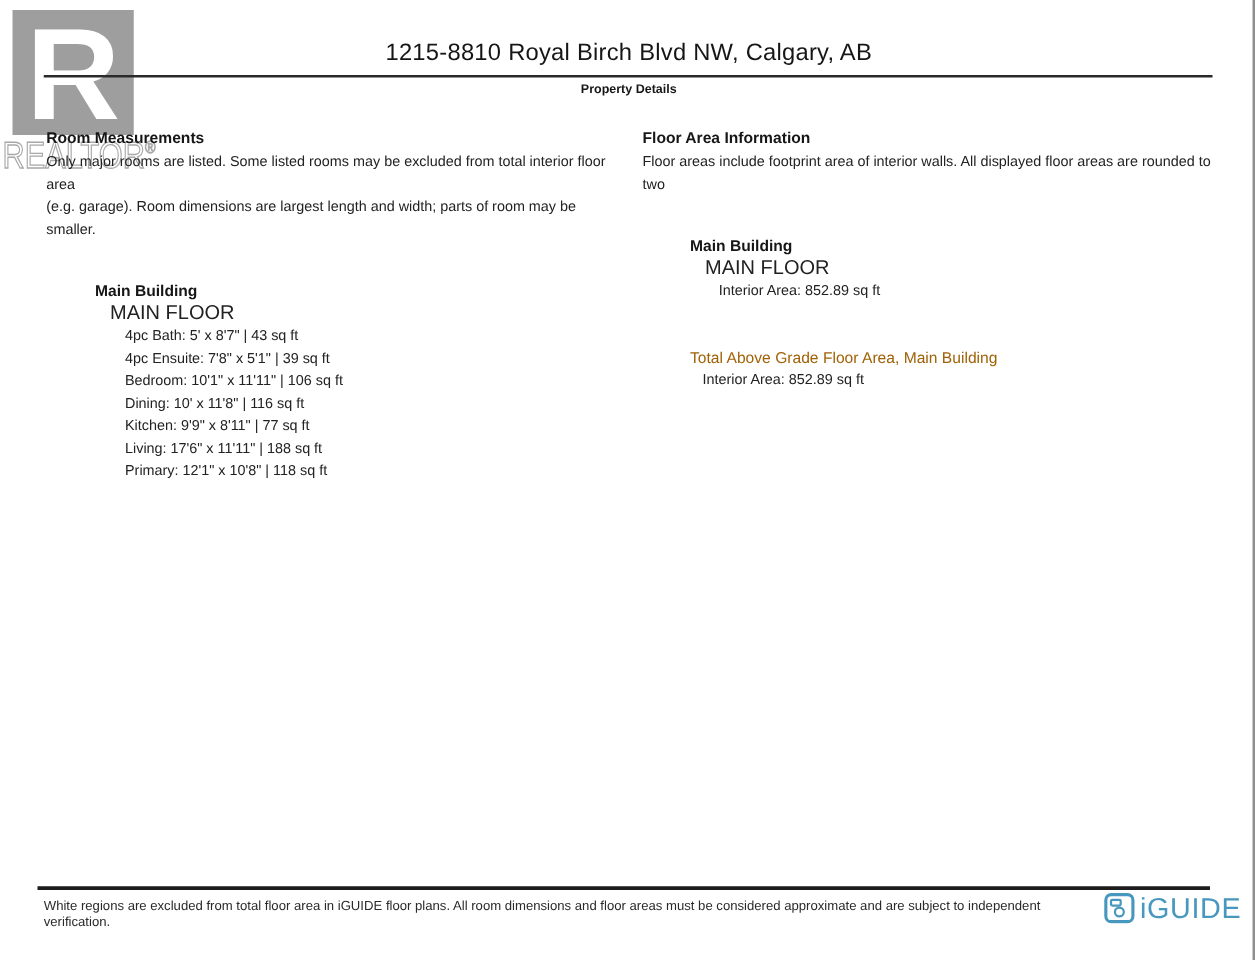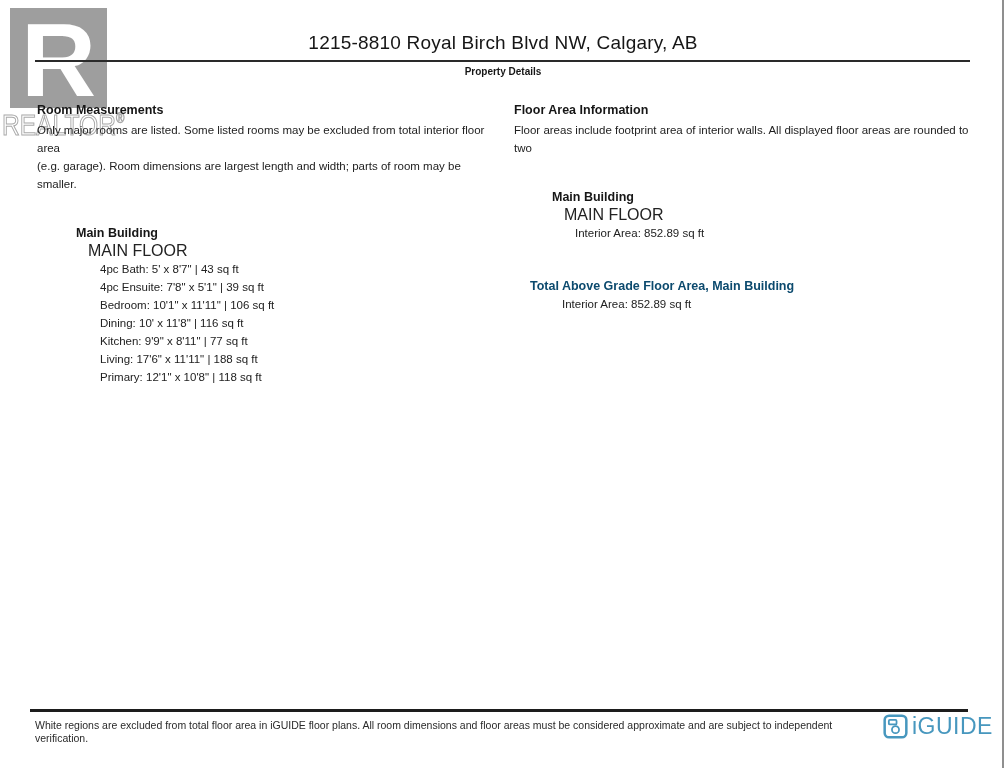--- a/index.html
+++ b/index.html
@@ -63,21 +63,21 @@
   .room-line, .area-line { font-size:11.5px; line-height:18px; color:#222222; }
 
   .col-left .building-name { margin-left:39px; }
   .col-left .floor-name    { margin-left:51px; }
   .col-left .room-line     { margin-left:63px; }
 
   .col-right .building-name { margin-left:38px; }
   .col-right .floor-name    { margin-left:50px; }
   .col-right .area-indent-2 { margin-left:61px; }
   .total-block { margin-top:35px; }
-  .total-heading { font-size:12.5px; font-weight:700; line-height:18px; margin-left:16px; color:#0c4a6e; }
+  .total-heading { font-size:12.5px; font-weight:400; line-height:18px; margin-left:38px; color:#a16207; }
   .col-right .area-indent-1 { margin-left:48px; }
 
   
   .footer { position:absolute; left:0; top:0; width:1006px; z-index:1; }
   .footer-rule { position:absolute; left:30px; top:709px; width:938px; height:3px; background:#1d1d1d; }
   .footer-disclaimer {
     position:absolute; left:35px; top:719px; width:830px;
     font-size:10.5px; line-height:13px; color:#2a2a2a;
   }
   .brand {

